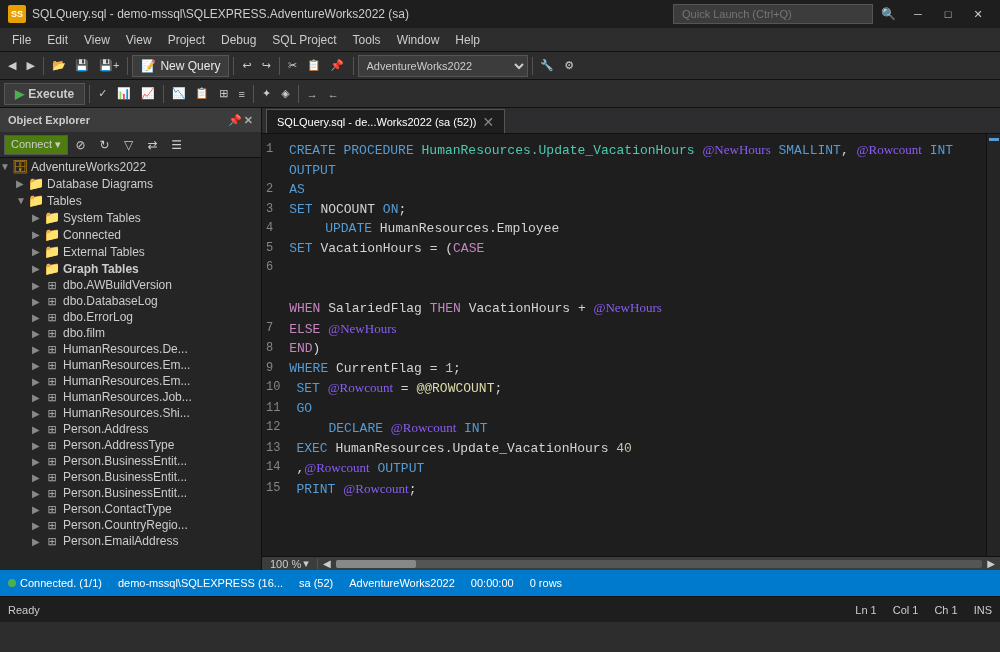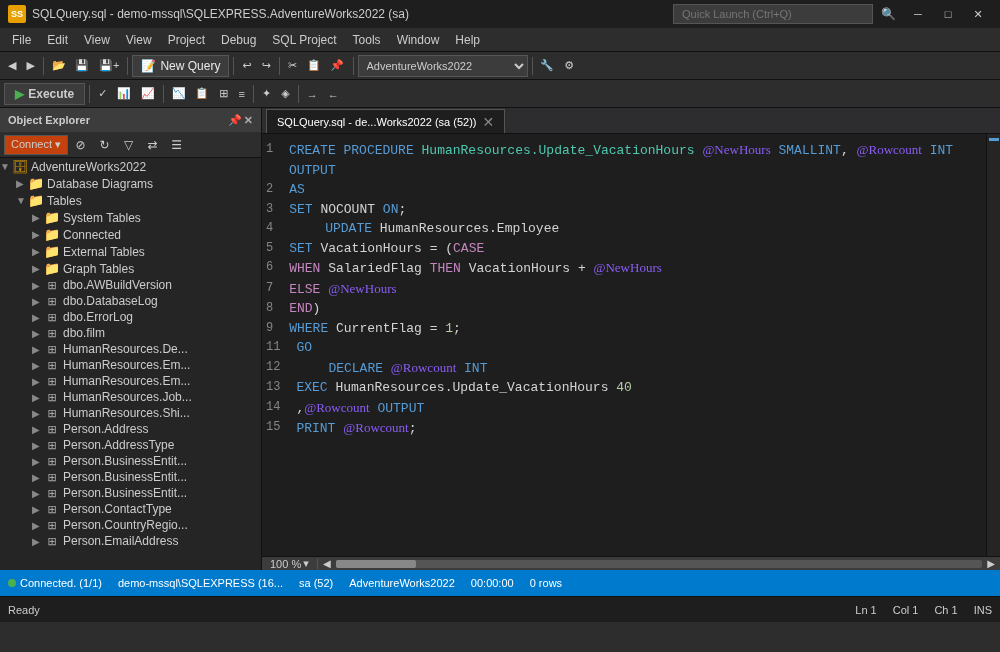--- a/index.html
+++ b/index.html
@@ -31,21 +31,21 @@
 
     
     #main { display: flex; height: calc(652px - 28px - 24px - 28px - 28px - 26px - 26px); }
 
     
     #object-explorer { width: 262px; background: #252526; border-right: 1px solid #111; display: flex; flex-direction: column; flex-shrink: 0; }
     #oe-header { background: #3c3c3c; height: 24px; display: flex; align-items: center; padding: 0 8px; font-size: 11px; font-weight: bold; color: #ccc; justify-content: space-between; }
     #oe-header-left { display: flex; align-items: center; gap: 6px; }
     #oe-toolbar { background: #2d2d2d; height: 26px; display: flex; align-items: center; padding: 0 4px; gap: 2px; border-bottom: 1px solid #111; }
     .oe-tb-btn { background: transparent; border: none; color: #ccc; width: 22px; height: 20px; display: flex; align-items: center; justify-content: center; cursor: pointer; font-size: 12px; }
-    #oe-connect { background: #c2410c; border: 1px solid #555; color: #ccc; padding: 2px 6px; font-size: 11px; cursor: pointer; height: 20px; display: flex; align-items: center; gap: 2px; }
+    #oe-connect { background: #4d7c0f; border: 1px solid #555; color: #ccc; padding: 2px 6px; font-size: 11px; cursor: pointer; height: 20px; display: flex; align-items: center; gap: 2px; }
     #oe-tree { flex: 1; overflow-y: auto; overflow-x: hidden; }
     .tree-node { display: flex; align-items: center; padding: 1px 0; cursor: pointer; color: #ccc; font-size: 12px; white-space: nowrap; }
     .tree-indent { display: inline-block; width: 16px; flex-shrink: 0; }
     .tree-expand { display: inline-block; width: 12px; flex-shrink: 0; color: #888; font-size: 10px; }
     .tree-icon { display: inline-block; width: 16px; flex-shrink: 0; text-align: center; }
     .tree-label { display: inline-block; }
     .folder-icon { color: #dcb67a; }
     .db-icon { color: #e8a000; }
     .table-icon { color: #aaa; }
 
@@ -229,21 +229,21 @@
           <span class="tree-indent"></span>
           <span class="tree-expand" style="color:#888;font-size:10px;">▶</span>
           <span class="tree-icon folder-icon" style="font-size:13px;">📁</span>
           <span class="tree-label" style="padding-left:3px;">External Tables</span>
         </div>
         <div class="tree-node">
           <span class="tree-indent"></span>
           <span class="tree-indent"></span>
           <span class="tree-expand" style="color:#888;font-size:10px;">▶</span>
           <span class="tree-icon folder-icon" style="font-size:13px;">📁</span>
-          <span class="tree-label" style="padding-left:3px;">Graph Tables</span>
+          <span class="tree-label" style="padding-left:3px;font-weight:bold;">Graph Tables</span>
         </div>
         <div class="tree-node">
           <span class="tree-indent"></span>
           <span class="tree-indent"></span>
           <span class="tree-expand" style="color:#888;font-size:10px;">▶</span>
           <span class="tree-icon table-icon" style="font-size:11px;color:#aaa;">⊞</span>
           <span class="tree-label" style="padding-left:3px;">dbo.AWBuildVersion</span>
         </div>
         <div class="tree-node">
           <span class="tree-indent"></span>
@@ -387,33 +387,37 @@
             <div class="code-line">
               <span style="display:inline-block;min-width:16px;color:#858585;user-select:none;padding:0 8px 0 4px;text-align:right;font-size:12px;">4</span>
               <span style="padding:0 8px;margin-left:36px;"><span class="plain">    </span><span class="kw">UPDATE</span><span class="plain"> HumanResources.Employee</span></span>
             </div>
             <div class="code-line">
               <span style="display:inline-block;min-width:16px;color:#858585;user-select:none;padding:0 8px 0 4px;text-align:right;font-size:12px;">5</span>
               <span style="padding:0 8px;"><span class="plain">    </span><span class="kw">SET</span><span class="plain"> VacationHours = (</span><span class="kw2">CASE</span></span>
             </div>
             <div class="code-line">
               <span style="display:inline-block;min-width:16px;color:#858585;user-select:none;padding:0 8px 0 4px;text-align:right;font-size:12px;">6</span>
-              <span style="padding:0 8px;"><span class="plain">        </span><span class="kw2">WHEN</span><span class="plain"> SalariedFlag </span><span class="kw2">THEN</span><span class="plain"> VacationHours + </span><span class="param">@NewHours</span></span>
+              <span style="padding:0 8px;margin-top:40px;"><span class="plain">        </span><span class="kw2">WHEN</span><span class="plain"> SalariedFlag </span><span class="kw2">THEN</span><span class="plain"> VacationHours + </span><span class="param">@NewHours</span></span>
             </div>
             <div class="code-line">
               <span style="display:inline-block;min-width:16px;color:#858585;user-select:none;padding:0 8px 0 4px;text-align:right;font-size:12px;">7</span>
               <span style="padding:0 8px;"><span class="plain">        </span><span class="kw2">ELSE</span><span class="plain"> </span><span class="param">@NewHours</span></span>
             </div>
             <div class="code-line">
               <span style="display:inline-block;min-width:16px;color:#858585;user-select:none;padding:0 8px 0 4px;text-align:right;font-size:12px;">8</span>
               <span style="padding:0 8px;"><span class="plain">    </span><span class="kw2">END</span><span class="plain">)</span></span>
             </div>
             <div class="code-line">
               <span style="display:inline-block;min-width:16px;color:#858585;user-select:none;padding:0 8px 0 4px;text-align:right;font-size:12px;">9</span>
               <span style="padding:0 8px;"><span class="plain">    </span><span class="kw">WHERE</span><span class="plain"> CurrentFlag = </span><span class="num">1</span><span class="plain">;</span></span>
+            </div>
+            <div class="code-line">
+              <span style="display:inline-block;min-width:16px;color:#858585;user-select:none;padding:0 8px 0 4px;text-align:right;font-size:12px;">10</span>
+              <span style="padding:0 8px;"><span class="plain">    </span><span class="kw">SET</span><span class="plain"> </span><span class="param">@Rowcount</span><span class="plain"> = </span><span class="sys">@@ROWCOUNT</span><span class="plain">;</span></span>
             </div>
             <div class="code-line">
               <span style="display:inline-block;min-width:16px;color:#858585;user-select:none;padding:0 8px 0 4px;text-align:right;font-size:12px;">11</span>
               <span style="padding:0 8px;"><span class="kw">GO</span></span>
             </div>
             <div class="code-line">
               <span style="display:inline-block;min-width:16px;color:#858585;user-select:none;padding:0 8px 0 4px;text-align:right;font-size:12px;">12</span>
               <span style="padding:0 8px;margin-left:32px;"><span class="kw">DECLARE</span><span class="plain"> </span><span class="param">@Rowcount</span><span class="plain"> </span><span class="type">INT</span></span>
             </div>
             <div class="code-line">

